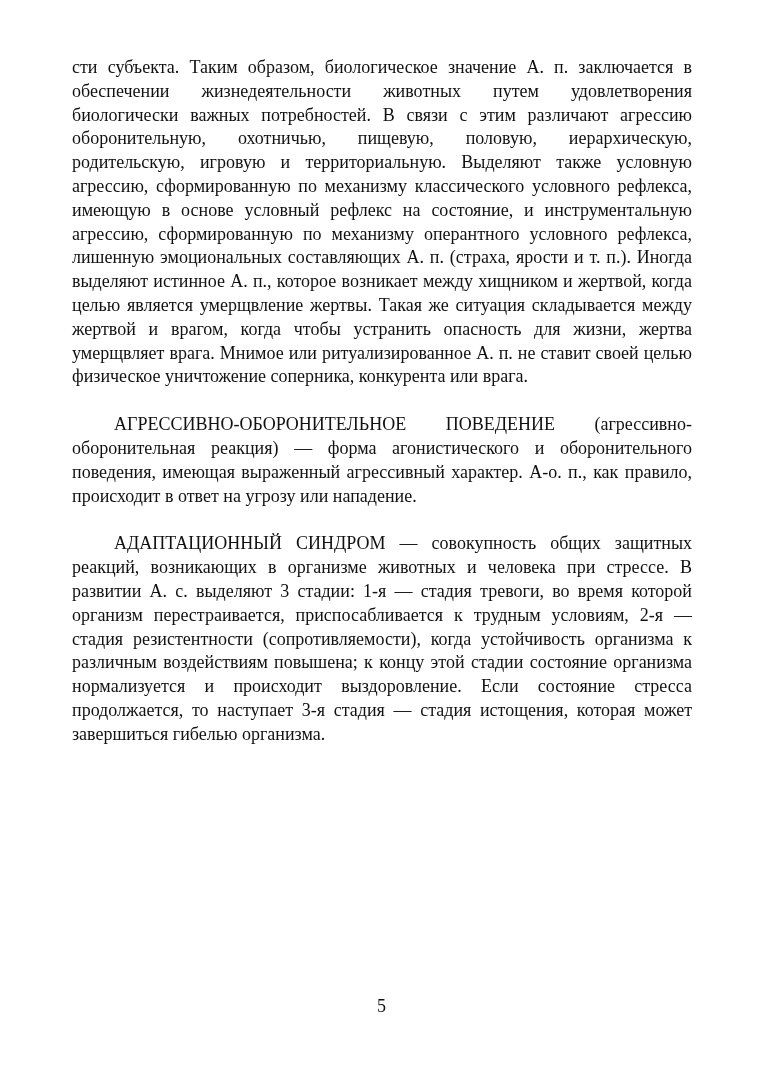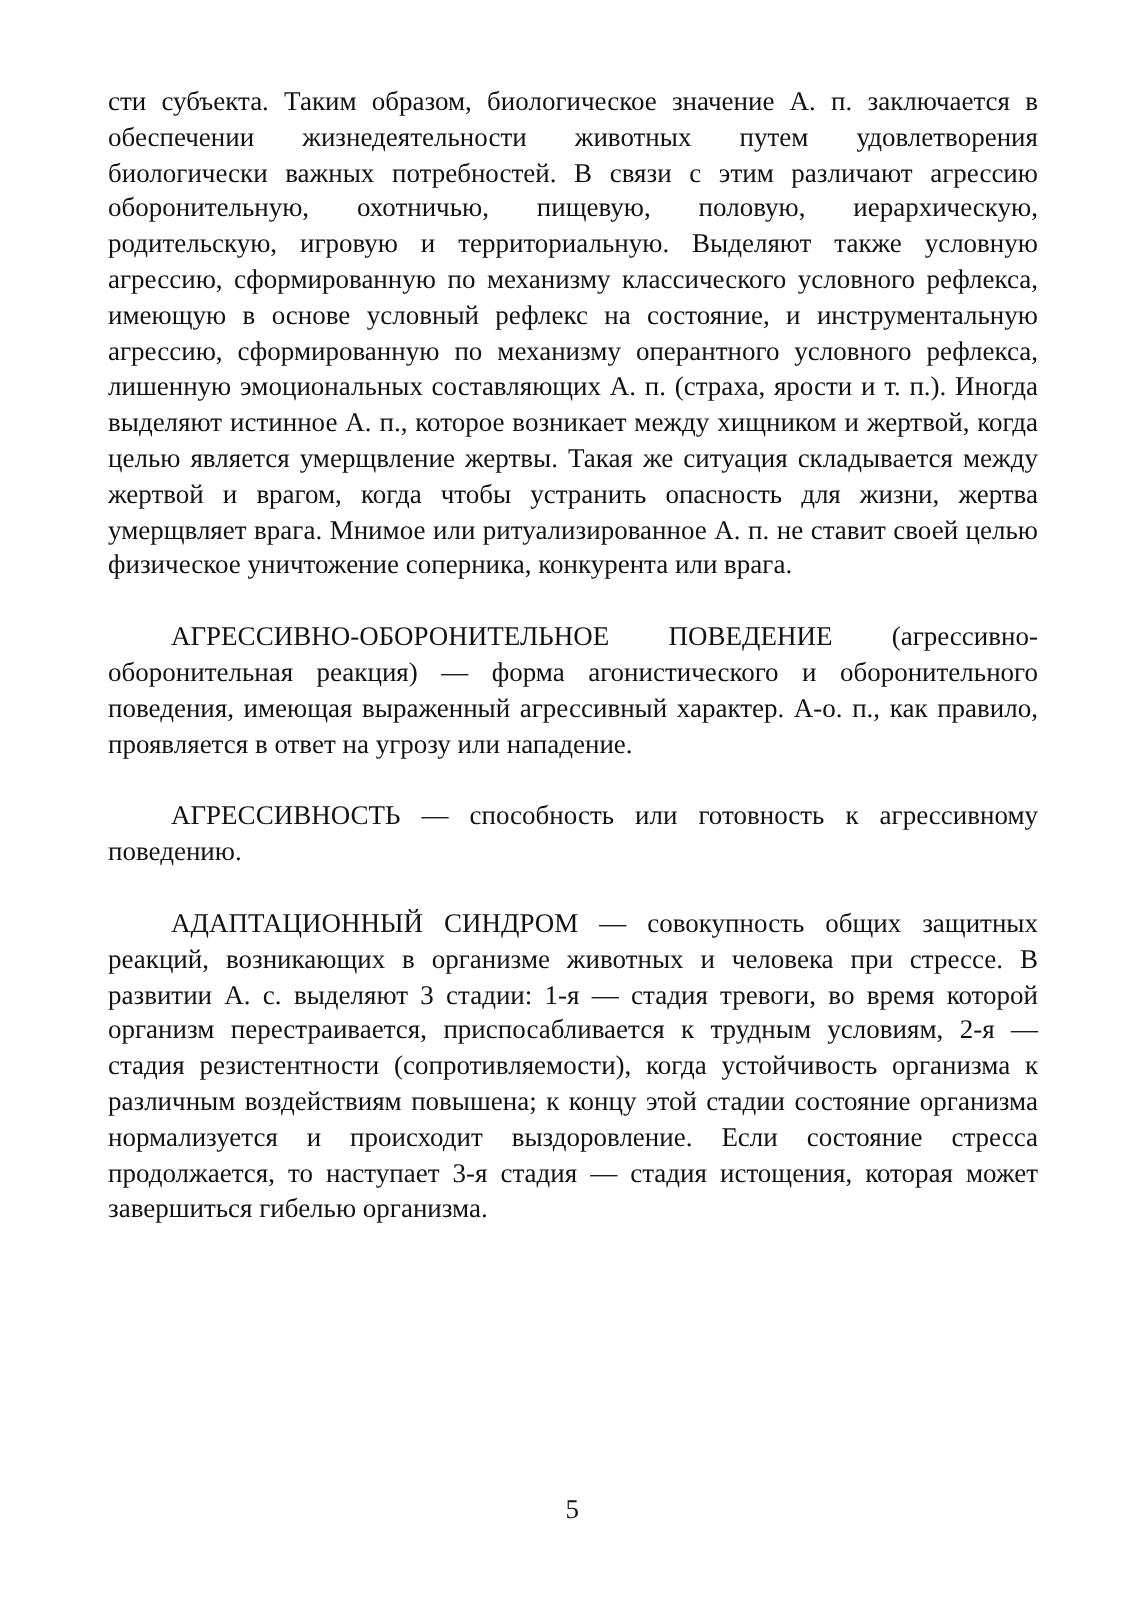--- a/index.html
+++ b/index.html
@@ -47,22 +47,21 @@
   }
   i { font-style: italic; }
 </style>
 </head>
 <body>
 
 <div class="page">
 
   <p class="para continuation">сти субъекта. Таким образом, биологическое значение А. п. заключается в обеспечении жизнедеятельности животных путем удовлетворения биологически важных потребностей. В связи с этим различают агрессию оборонительную, охотничью, пищевую, половую, иерархическую, родительскую, игровую и территориальную. Выделяют также условную агрессию, сформированную по механизму классического условного рефлекса, имеющую в основе условный рефлекс на состояние, и инструментальную агрессию, сформированную по механизму оперантного условного рефлекса, лишенную эмоциональных составляющих А. п. (страха, ярости и т. п.). Иногда выделяют истинное А. п., которое возникает между хищником и жертвой, когда целью является умерщвление жертвы. Такая же ситуация складывается между жертвой и врагом, когда чтобы устранить опасность для жизни, жертва умерщвляет врага. Мнимое или ритуализированное А. п. не ставит своей целью физическое уничтожение соперника, конкурента или врага.</p>
 
-  <p class="para entry">АГРЕССИВНО-ОБОРОНИТЕЛЬНОЕ ПОВЕДЕНИЕ (агрессивно-оборонительная реакция) — форма агонистического и оборонительного поведения, имеющая выраженный агрессивный характер. А-о. п., как правило, проявляется в ответ на угрозу или нападение.</p>
+  <p class="para entry">АГРЕССИВНО-ОБОРОНИТЕЛЬНОЕ ПОВЕДЕНИЕ (агрессивно-оборонительная реакция) — форма агонистического и оборонительного поведения, имеющая выраженный агрессивный характер. А-о. п., как правило, происходит в ответ на угрозу или нападение.</p>
 
-  <p class="para entry">АГРЕССИВНОСТЬ — способность или готовность к агрессивному поведению.</p>
 
   <p class="para entry">АДАПТАЦИОННЫЙ СИНДРОМ — совокупность общих защитных реакций, возникающих в организме животных и человека при стрессе. В развитии А. с. выделяют 3 стадии: 1-я — стадия тревоги, во время которой организм перестраивается, приспосабливается к трудным условиям, 2-я — стадия резистентности (сопротивляемости), когда устойчивость организма к различным воздействиям повышена; к концу этой стадии состояние организма нормализуется и происходит выздоровление. Если состояние стресса продолжается, то наступает 3-я стадия — стадия истощения, которая может завершиться гибелью организма.</p>
 
 
   <div class="page-number">5</div>
 
 </div>
 
 </body></html>

